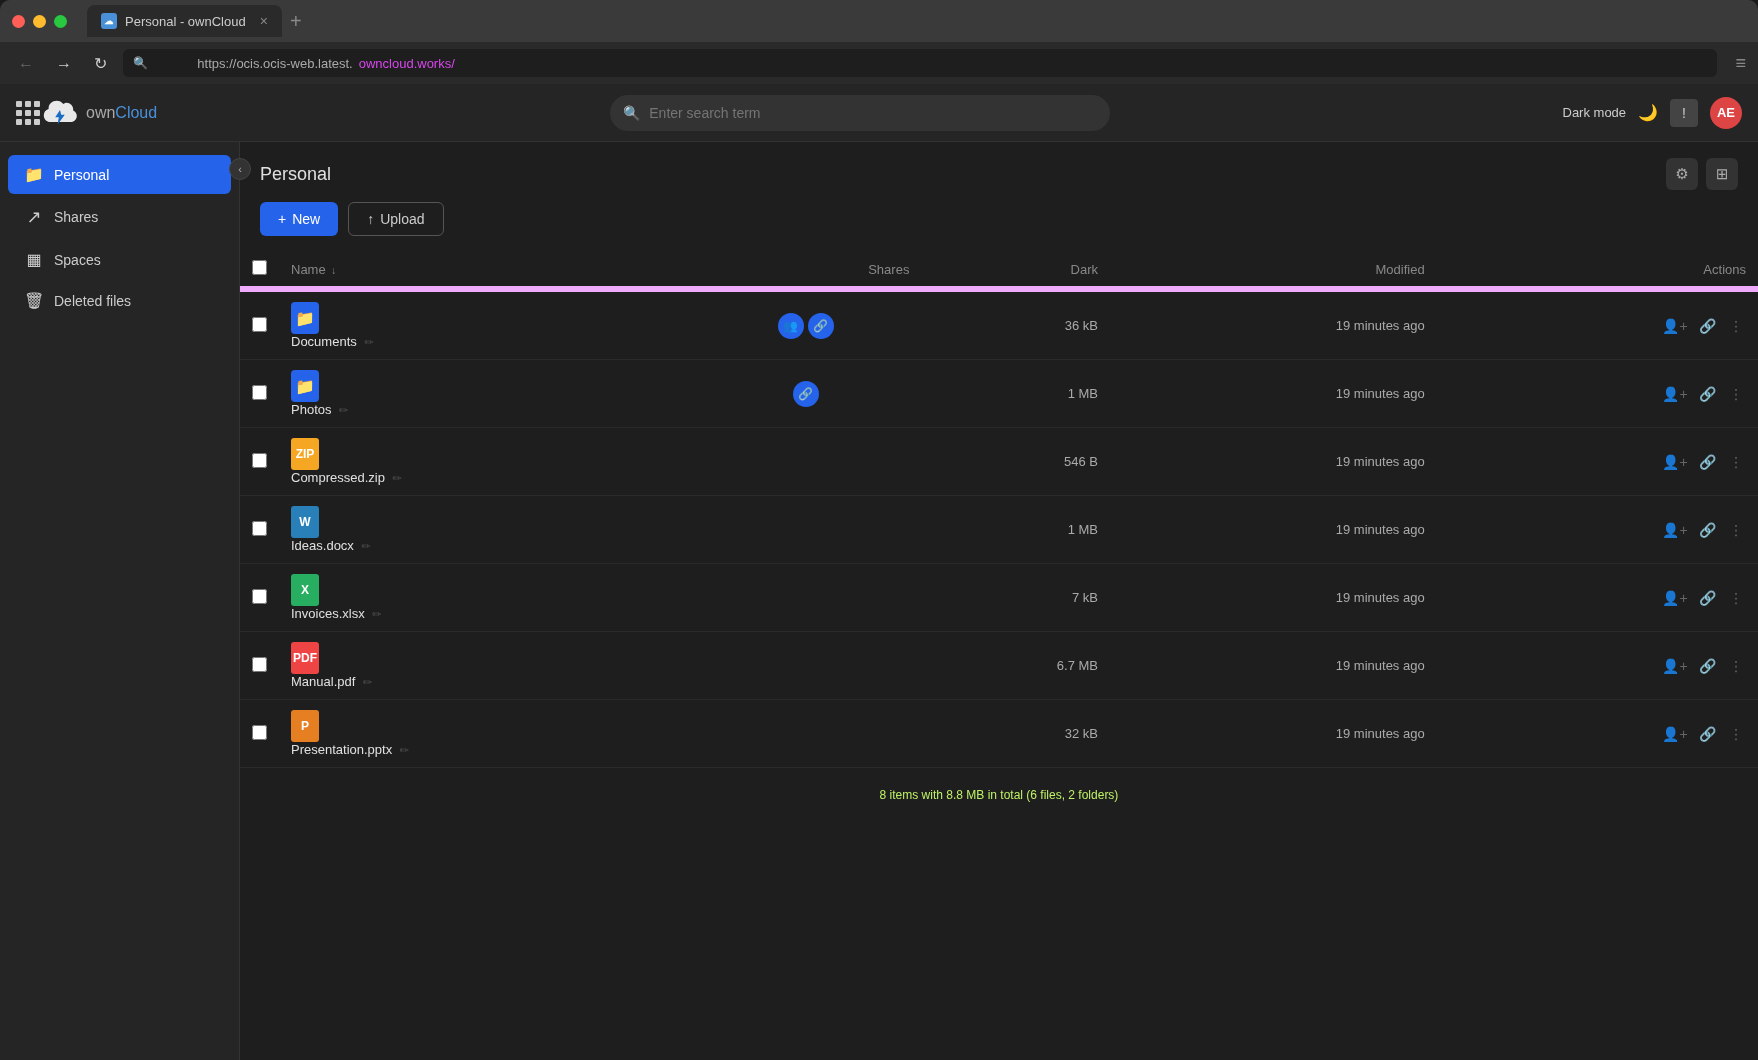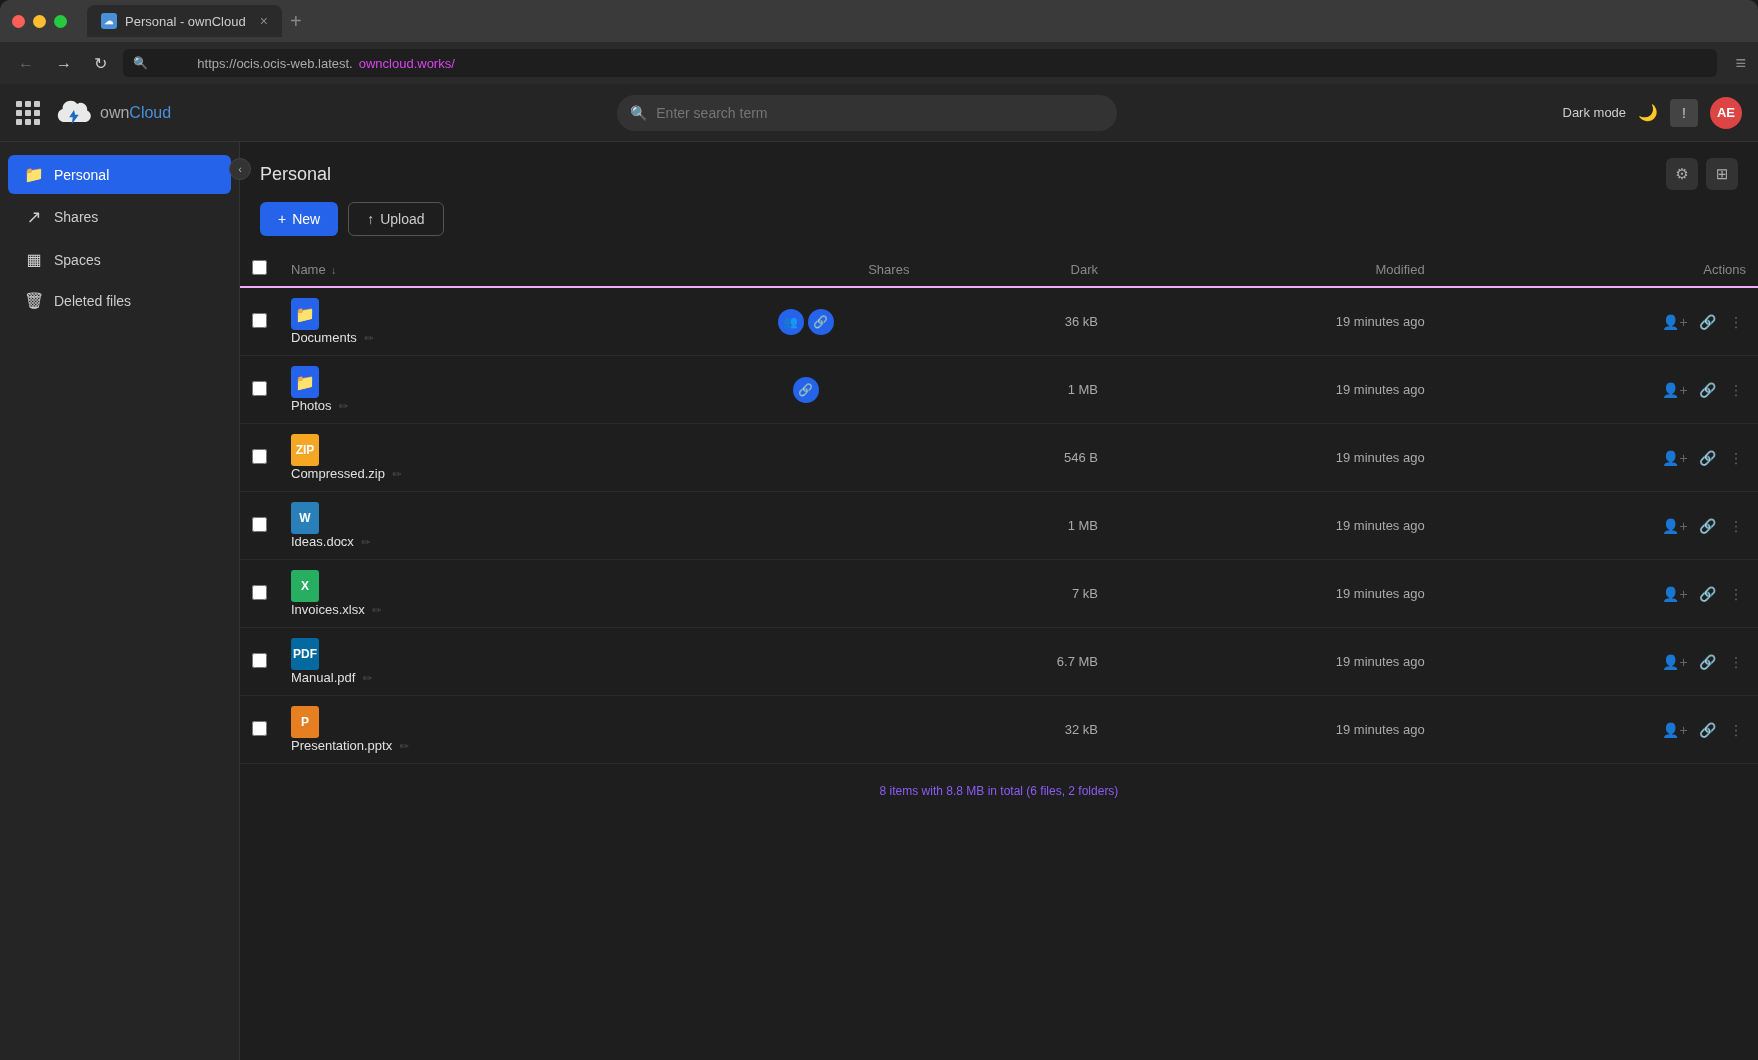--- a/index.html
+++ b/index.html
@@ -99,21 +99,21 @@
       height: calc(1060px - 84px);
       display: flex;
       flex-direction: column;
     }
     .app-header {
       background: #252525;
       height: 58px;
       display: flex;
       align-items: center;
       padding: 0 16px;
-      gap: 16px;
+      gap: 2px;
       border-bottom: 1px solid #333;
     }
     .apps-grid-icon {
       display: grid;
       grid-template-columns: repeat(3,6px);
       gap: 3px;
       cursor: pointer;
     }
     .apps-grid-icon span {
       width: 6px; height: 6px;
@@ -291,21 +291,21 @@
       gap: 6px;
     }
 
     
     .file-table {
       width: 100%;
       border-collapse: collapse;
       font-size: 13px;
     }
     .file-table thead tr {
-      border-bottom: 2px solid #f0abfc;
+      border-bottom: 6px solid #f0abfc;
     }
     .file-table thead th {
       padding: 8px 12px;
       color: #888;
       font-weight: 400;
       text-align: left;
     }
     .file-table thead th.th-right {
       text-align: right;
     }
@@ -337,21 +337,21 @@
       border-radius: 3px;
       display: flex; align-items: center; justify-content: center;
       font-size: 12px; font-weight: bold; color: #fff;
       flex-shrink: 0;
     }
     .file-icon.folder { background: #2563eb; border-radius: 4px; font-size: 16px; }
     .file-icon.zip { background: #f5a623; }
     .file-icon.odp { background: #e74c3c; }
     .file-icon.docx { background: #2980b9; }
     .file-icon.xlsx { background: #27ae60; }
-    .file-icon.pdf { background: #0369a1; }
+    .file-icon.pdf { background: #ef4444; }
     .file-icon.pptx { background: #e67e22; }
 
     .file-name-text {
       color: #e0e0e0;
     }
     .edit-icon-inline {
       color: #555;
       font-size: 11px;
       margin-left: 4px;
       cursor: pointer;
@@ -390,21 +390,21 @@
       font-size: 14px;
       cursor: pointer;
       padding: 3px;
     }
 
     .sort-arrow { font-size: 10px; color: #888; margin-left: 2px; }
 
     .footer-info {
       text-align: center;
       padding: 20px;
-      color: #8b5cf6;
+      color: #bef264;
       font-size: 12px;
     }
 
     
     .cloud-svg {
       width: 36px; height: 28px;
     }
   </style>
 </head>
 <body>

